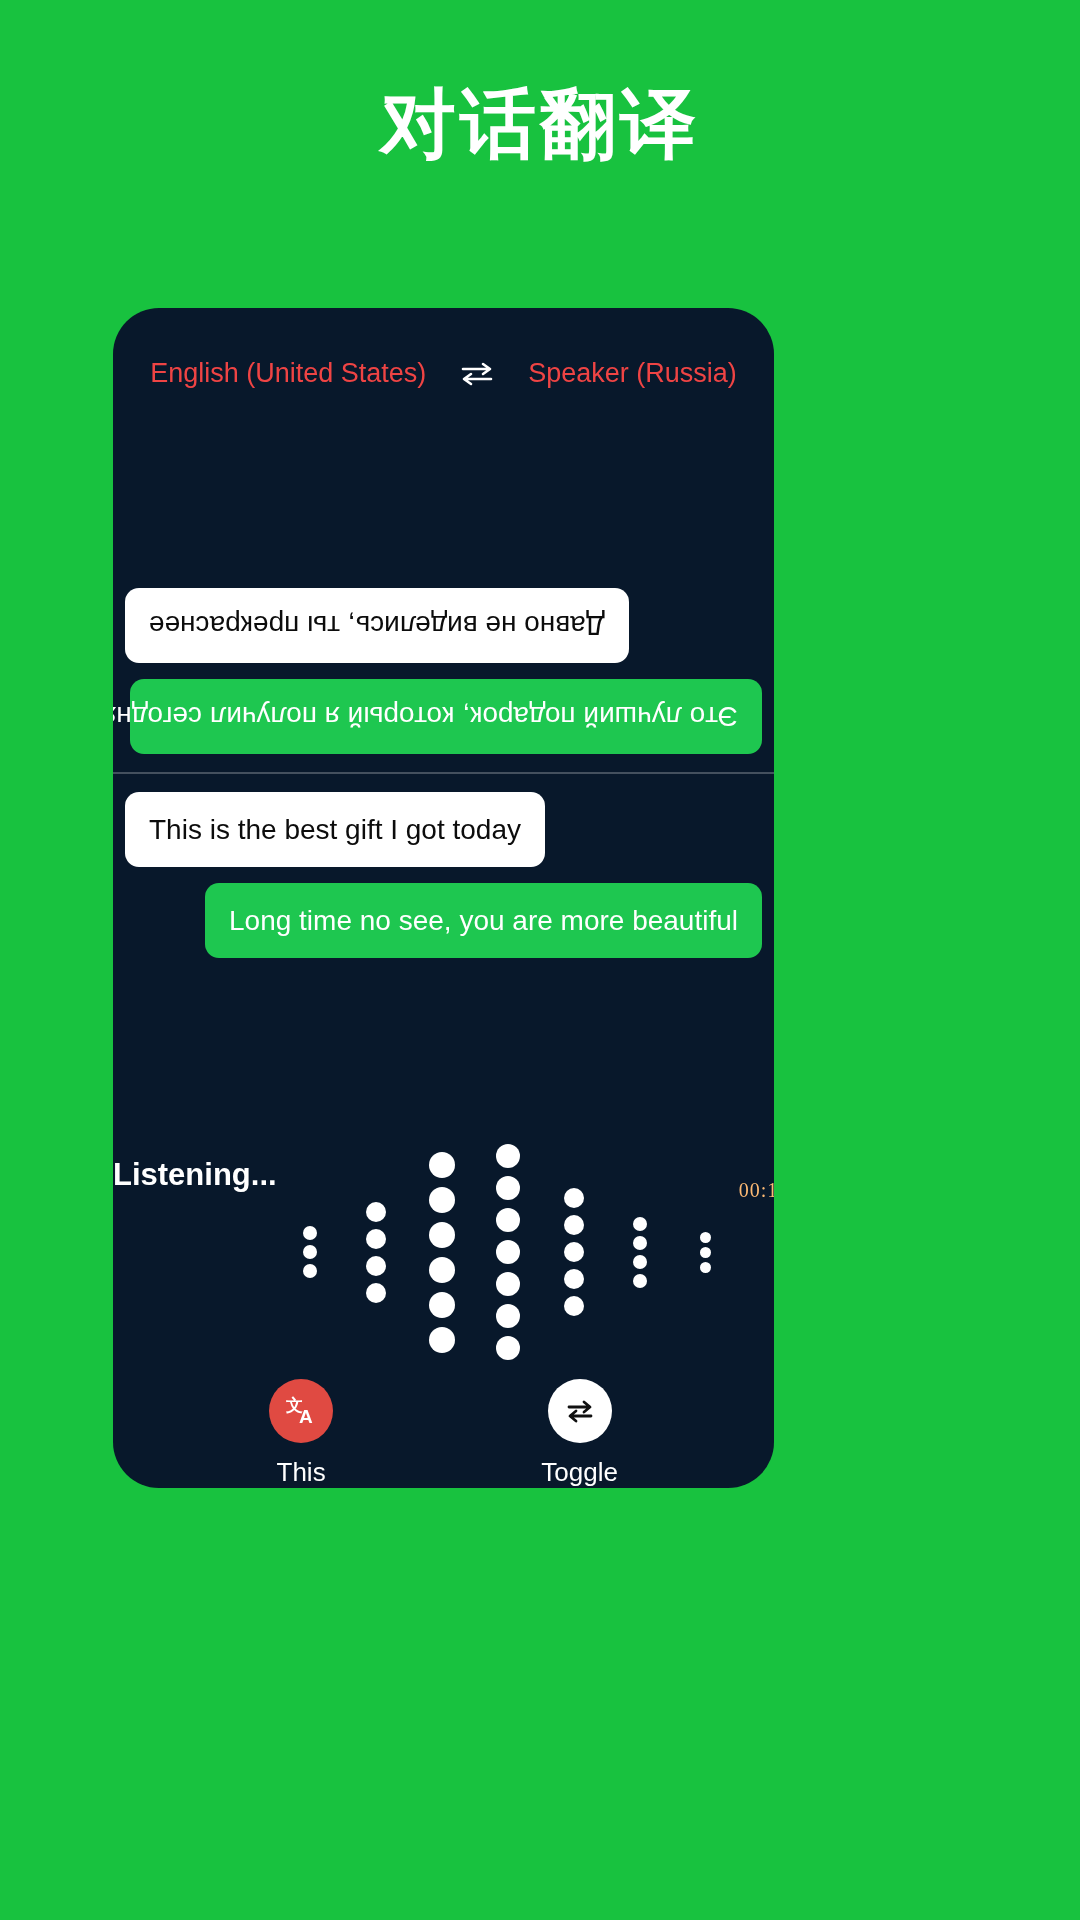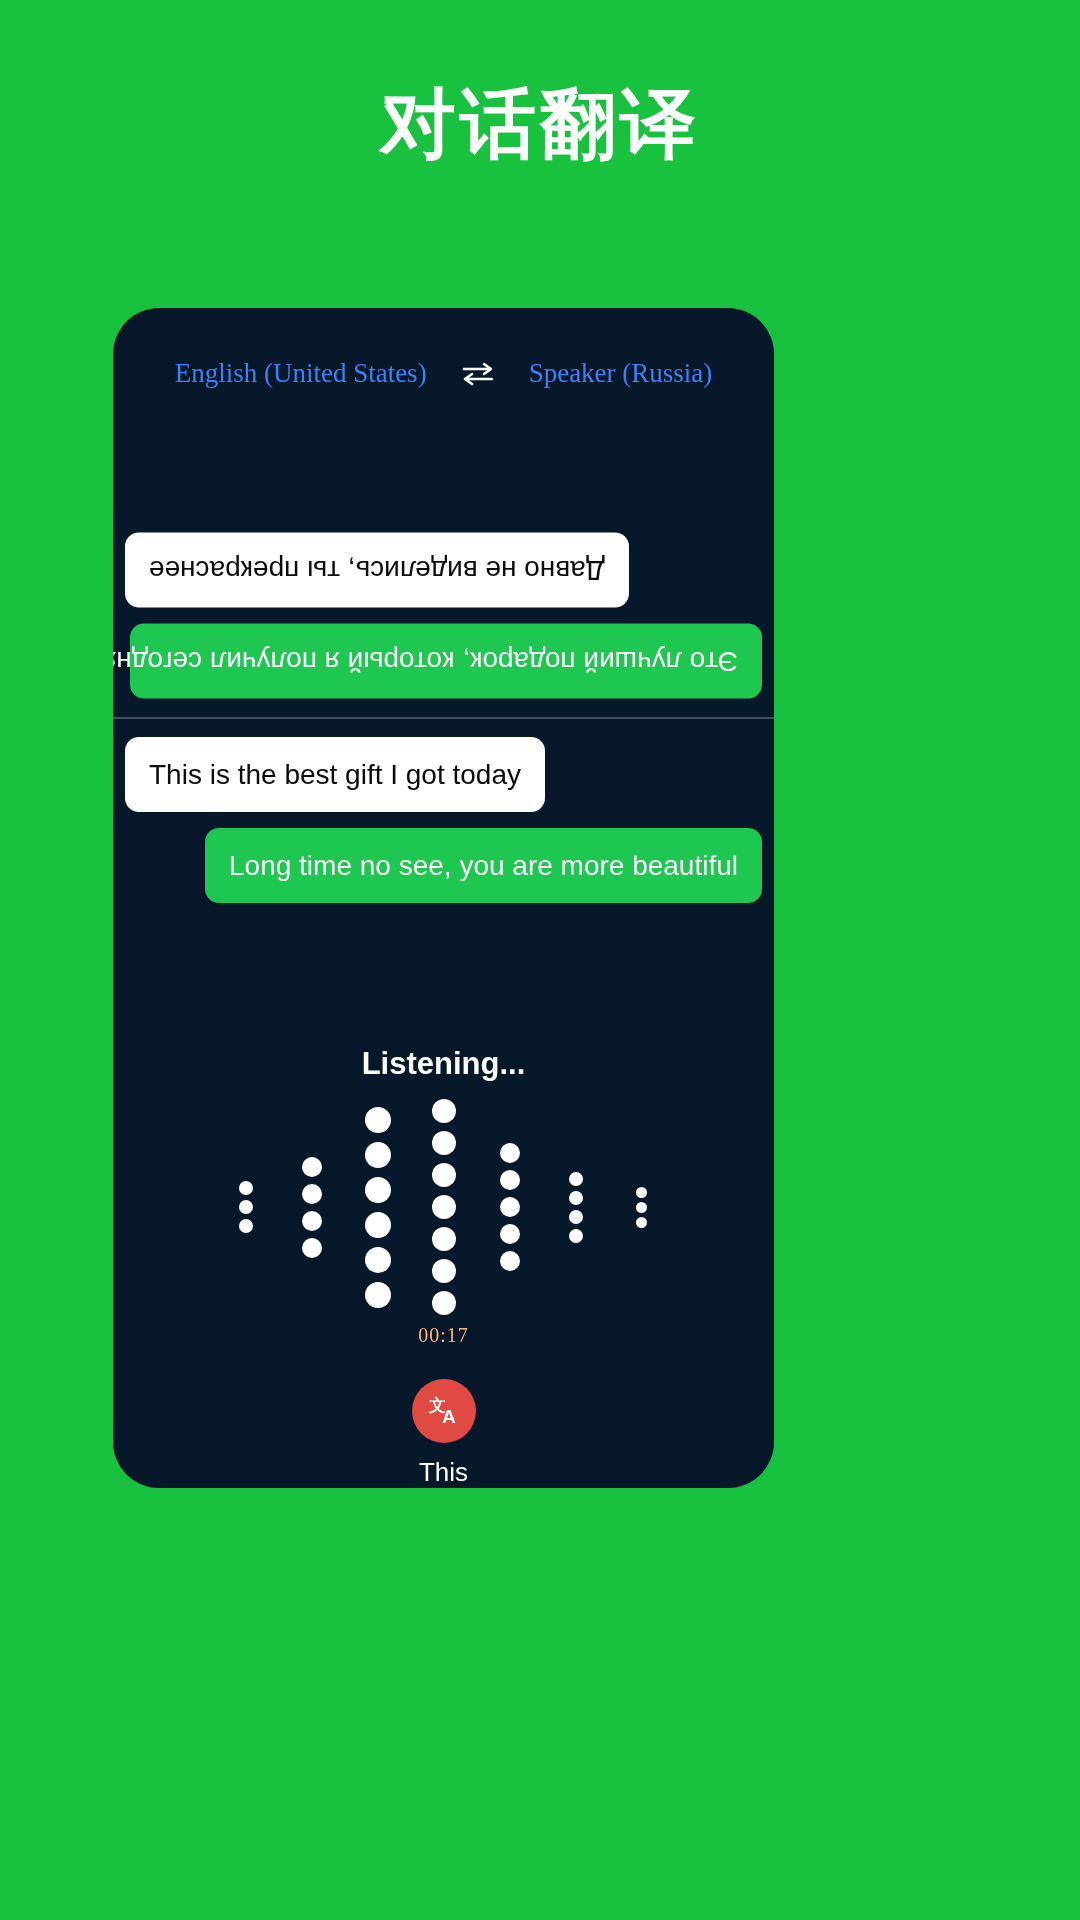--- a/index.html
+++ b/index.html
@@ -45,24 +45,23 @@
   
   .lang-bar {
     display: flex;
     align-items: center;
     justify-content: center;
     gap: 34px;
     margin-top: 50px;
     padding: 0 28px;
   }
   .lang-name {
-    color: #3b82f6;
+    color: #ef4444;
     font-size: 27px;
     white-space: nowrap;
-    font-family: Liberation Serif, serif;
   }
   .swap-icon {
     width: 34px;
     height: 26px;
     display: inline-flex;
     align-items: center;
     justify-content: center;
     flex: none;
   }
   .swap-icon svg { display: block; }
@@ -113,22 +112,21 @@
     line-height: 1.25;
     white-space: nowrap;
   }
   .bubble.green { background: #1ec750; color: #ffffff; }
   .bubble.white { background: #ffffff; color: #0c0c0c; }
 
   
   .listening-area {
     flex: none;
     display: flex;
-    flex-direction: column;
-    align-items: center;
+    flex-direction: row;
     padding-bottom: 6px;
   }
   .listening-label {
     color: #ffffff;
     font-size: 31px;
     font-weight: bold;
     margin-bottom: 30px;
   }
   .visualizer {
     display: flex;
@@ -291,16 +289,25 @@
       <div class="control">
         <div class="control-circle circle-red">
           <svg width="36" height="34" viewBox="0 0 36 34" fill="none">
             <text x="3" y="17" font-family="'Liberation Sans', sans-serif" font-size="17" font-weight="bold" fill="#ffffff">文</text>
             <text x="16" y="29" font-family="'Liberation Sans', sans-serif" font-size="19" font-weight="bold" fill="#ffffff">A</text>
           </svg>
         </div>
         <div class="control-label">This</div>
       </div>
 
+      <div class="control">
+        <div class="control-circle circle-white">
+          <svg width="34" height="30" viewBox="0 0 34 30" fill="none">
+            <path d="M6 11 H26 M21 6 L27 11 L21 16" stroke="#111111" stroke-width="2.8" stroke-linecap="round" stroke-linejoin="round" fill="none"></path>
+            <path d="M28 20 H8 M13 15 L7 20 L13 25" stroke="#111111" stroke-width="2.8" stroke-linecap="round" stroke-linejoin="round" fill="none"></path>
+          </svg>
+        </div>
+        <div class="control-label">Toggle</div>
+      </div>
 
     </div>
   </div>
 </div>
 
 </body></html>

